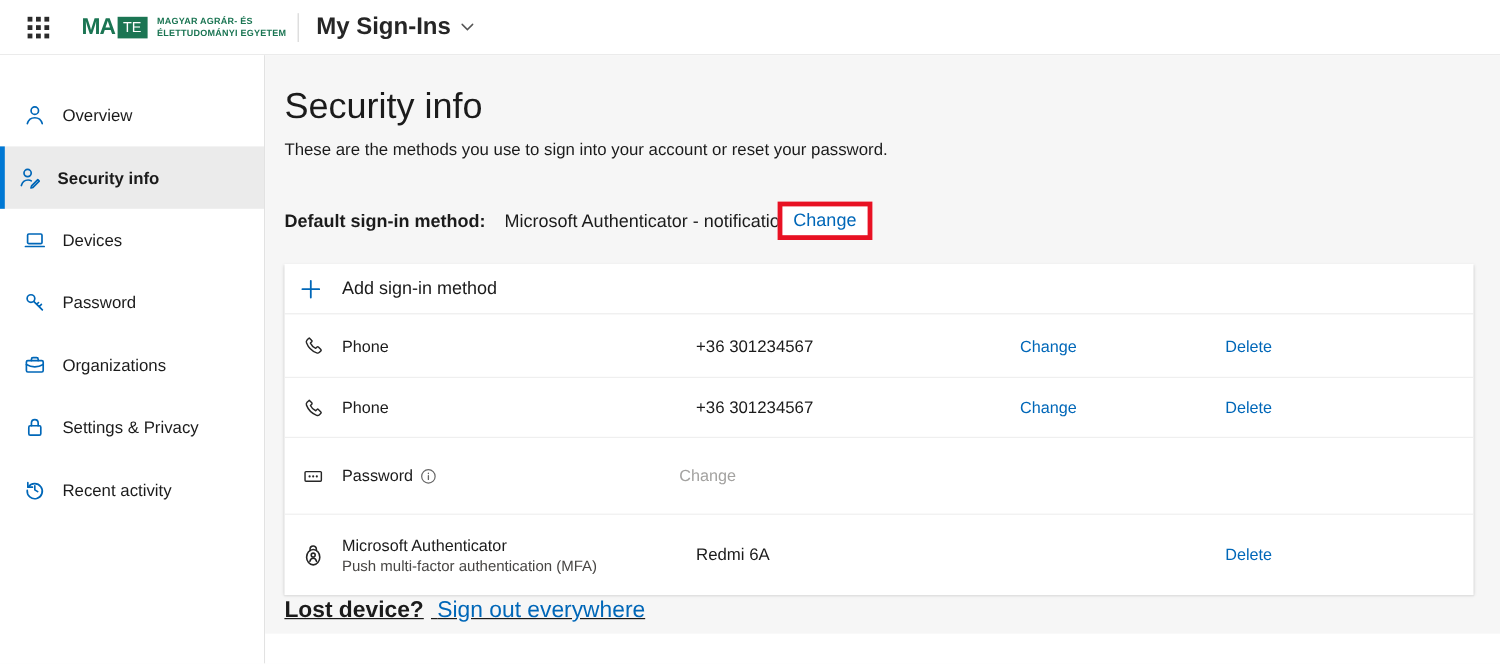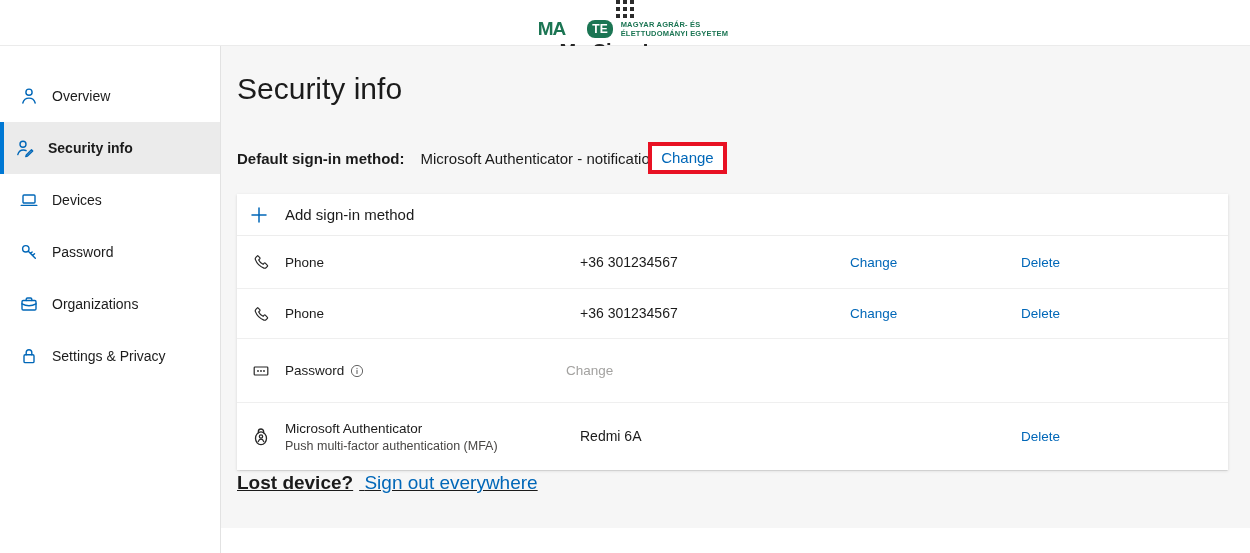--- a/index.html
+++ b/index.html
@@ -1,26 +1,26 @@
 <!DOCTYPE html>
 <html><head>
 <meta charset="utf-8">
 <style>
   * { margin:0; padding:0; box-sizing:border-box; }
   html,body { width:1250px; height:553px; background:#fff; font-family:"Liberation Sans", sans-serif; color:#1b1b1b; }
 
   
-  .header { height:46px; background:#fff; border-bottom:1px solid #ebebeb; display:flex; align-items:center; padding:0 12px;flex-direction:column; }
+  .header { height:46px; background:#fff; border-bottom:1px solid #ebebeb; display:flex; align-items:center; padding:0 12px; }
   .waffle { width:40px; height:40px; display:flex; align-items:center; justify-content:center; cursor:pointer; }
   .waffle-grid { display:grid; grid-template-columns:repeat(3,4px); grid-template-rows:repeat(3,4px); gap:3px; }
   .waffle-grid span { width:4px; height:4px; background:#2b2b2b; }
   .logo { display:flex; align-items:center; margin-left:16px; gap:8px; }
   .logo-mark { display:flex; align-items:center; gap:2px; }
   .logo-ma { font-size:19px; font-weight:800; color:#1b7553; letter-spacing:-1px; }
-  .logo-box { background:#1b7553; color:#fff; font-size:12px; font-weight:700; padding:2px 5px; border-radius:8px; letter-spacing:0;margin-left:20px; }
+  .logo-box { background:#1b7553; color:#fff; font-size:12px; font-weight:400; padding:2px 5px; border-radius:0; letter-spacing:0; }
   .logo-text { font-size:7.5px; font-weight:700; color:#1b7553; line-height:1.25; letter-spacing:.2px; }
   .header-divider { width:1px; height:24px; background:#d6d6d6; margin:0 14px 0 10px; }
   .app-title { font-size:20px; font-weight:700; color:#262626; display:flex; align-items:center; gap:8px; cursor:pointer; }
   .chev { width:11px; height:7px; }
 
   
   .app { display:flex; height:507px; }
   .sidebar { width:221px; background:#fff; border-right:1px solid #e2e2e2; padding-top:24px; flex:0 0 221px; }
   .nav-item { height:52px; display:flex; align-items:center; gap:13px; padding-left:15px; font-size:14px; color:#1b1b1b; cursor:pointer; border-left:4px solid transparent;text-align:center; }
   .nav-item.selected { background:#ebebeb; border-left:4px solid #0078d4; font-weight:700; padding-left:11px; }
@@ -137,25 +137,34 @@
       </svg>
       <span>Organizations</span>
     </div>
     <div class="nav-item">
       <svg class="blue-ic" width="20" height="20" viewBox="0 0 20 20">
         <rect x="5" y="8.8" width="10" height="7.8" rx="1.2"></rect>
           <path d="M7.2 8.8V6.6c0-1.6 1.2-2.9 2.8-2.9s2.8 1.3 2.8 2.9v2.2"></path>
       </svg>
       <span>Settings &amp; Privacy</span>
     </div>
+    <div class="nav-item">
+      <svg class="blue-ic" width="20" height="20" viewBox="0 0 20 20">
+        <path d="M4.2 4.2 V8 H8"></path>
+          <path d="M4.6 8A6.3 6.3 0 1 1 3.7 10.6"></path>
+          <path d="M10 6.8v3.4l2.4 1.5"></path>
+      </svg>
+      <span>Recent activity</span>
+    </div>
   </div>
 
   <div class="main-col">
     <div class="main">
       <div class="page-title">Security info</div>
+      <div class="page-sub">These are the methods you use to sign into your account or reset your password.</div>
 
       <div class="default-line">
         <span class="default-label">Default sign-in method:</span>
         <span class="default-value">Microsoft Authenticator - notification</span>
         <span class="red-box">
           <a class="link">Change</a>
         </span>
       </div>
 
       <div class="card">

